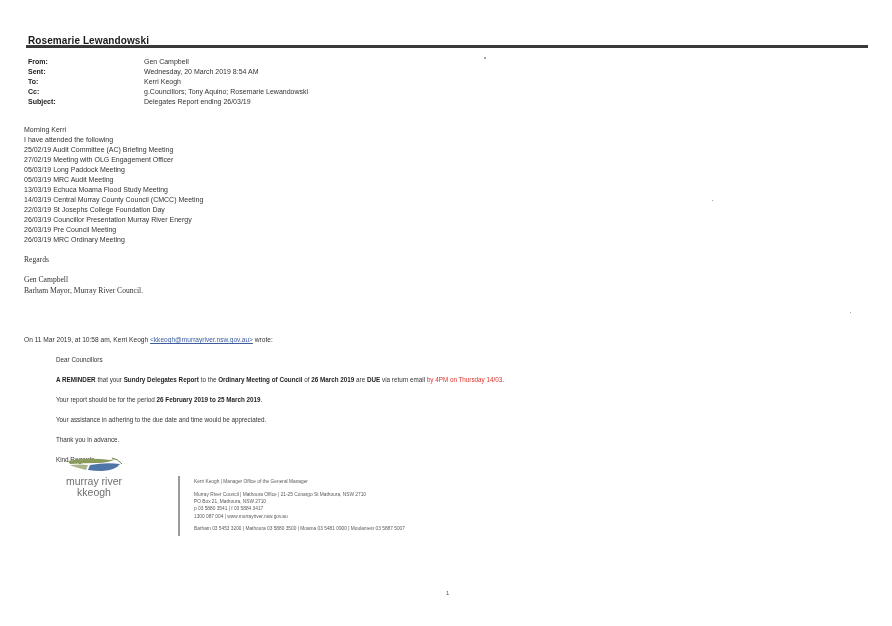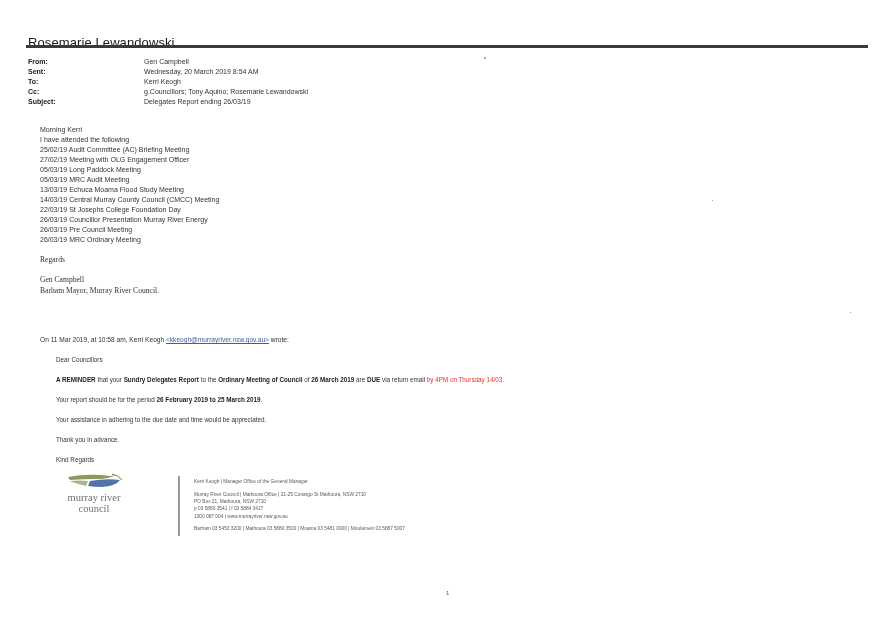--- a/index.html
+++ b/index.html
@@ -1,34 +1,34 @@
 <!DOCTYPE html>
 <html><head>
 <meta charset="utf-8">
 <style>
   html, body { margin:0; padding:0; }
   body {
     width:892px; height:626px; background:#ffffff; position:relative; overflow:hidden;
     font-family:"Liberation Sans", sans-serif; color:#2b2b2b;
   }
   .abs { position:absolute; white-space:nowrap; }
-  .owner { left:28px; top:35px; font-size:13px; font-weight:normal; color:#1a1a1a; letter-spacing:0.1px; }
+  .owner { left:28px; top:35px; font-size:10px; font-weight:bold; color:#1a1a1a; letter-spacing:0.1px; }
   .rule { left:26px; top:45px; width:842px; height:3px; background:#3a3a3a; }
   .hdr { font-size:7px; line-height:9.8px; }
   .hdr-label { left:28px; font-weight:bold; color:#1a1a1a; }
   .hdr-value { left:144px; color:#333; }
-  .body-line { left:40px; font-size:7px; color:#333; }
+  .body-line { left:24px; font-size:7px; color:#333; }
   .serif { font-family:"Liberation Serif", serif; font-size:7.6px; color:#333; }
   .quoted { left:56px; font-size:6.3px; color:#333; }
   .b { font-weight:bold; color:#1e1e1e; }
   .red { color:#e0332b; }
   .link { color:#3d5d9e; text-decoration:underline; }
   .sig-bar { left:178px; top:476px; width:2px; height:60px; background:#9a9a9a; }
   .sig { left:194px; font-size:4.8px; color:#5a5a5a; }
-  .logo { left:58px; top:472px; width:72px; height:48px;font-family:Liberation Serif, serif; }
+  .logo { left:58px; top:456px; width:72px; height:48px; }
   .logo-text { position:absolute; left:0; width:72px; text-align:center; color:#6f6f6f; font-size:10.5px; line-height:11px; }
   .page-num { left:446px; top:590px; font-size:6px; color:#555; }
   .speck { position:absolute; width:2px; height:2px; background:#888; border-radius:1px; }
 </style>
 </head>
 <body>
 
 <div class="abs owner">Rosemarie Lewandowski</div>
 <div class="abs rule"></div>
 
@@ -83,21 +83,21 @@
 <div class="abs quoted" style="top:456px">Kind Regards</div>
 
 <div class="abs logo">
   <svg width="72" height="18" viewBox="0 0 72 18" style="position:absolute;left:0;top:0">
     <path d="M10 5 Q30 1 52 4 L58 3 Q50 7 40 7 Q26 7 12 8 Z" fill="#8a9a5b"></path>
     <path d="M12 9 Q22 8 30 9 L28 14 Q20 12 14 10 Z" fill="#a9b58a"></path>
     <path d="M32 9 Q48 6 62 8 Q58 14 44 15 Q36 15 30 14 Z" fill="#4f74a8"></path>
     <path d="M54 2 Q60 3 64 8" stroke="#6f7f4a" stroke-width="1" fill="none"></path>
   </svg>
   <div class="logo-text" style="top:20px">murray river</div>
-  <div class="logo-text" style="top:31px">council</div>
+  <div class="logo-text" style="top:31px">kkeogh</div>
 </div>
 
 <div class="abs sig-bar"></div>
 <div class="abs sig" style="top:479px">Kerri Keogh  | Manager Office of the General Manager</div>
 <div class="abs sig" style="top:492px">Murray River Council | Mathoura Office | 21-25 Conargo St Mathoura, NSW 2710</div>
 <div class="abs sig" style="top:499px">PO Box 21, Mathoura, NSW 2710</div>
 <div class="abs sig" style="top:506px">p  03 5880 3541  |  f 03 5884 3417</div>
 <div class="abs sig" style="top:514px">1300 087 004 | www.murrayriver.nsw.gov.au</div>
 <div class="abs sig" style="top:526px">Barham  03 5453 3200 | Mathoura  03 5880 3500 | Moama  03 5481 0900 | Moulamein  03 5887 5007</div>
 

